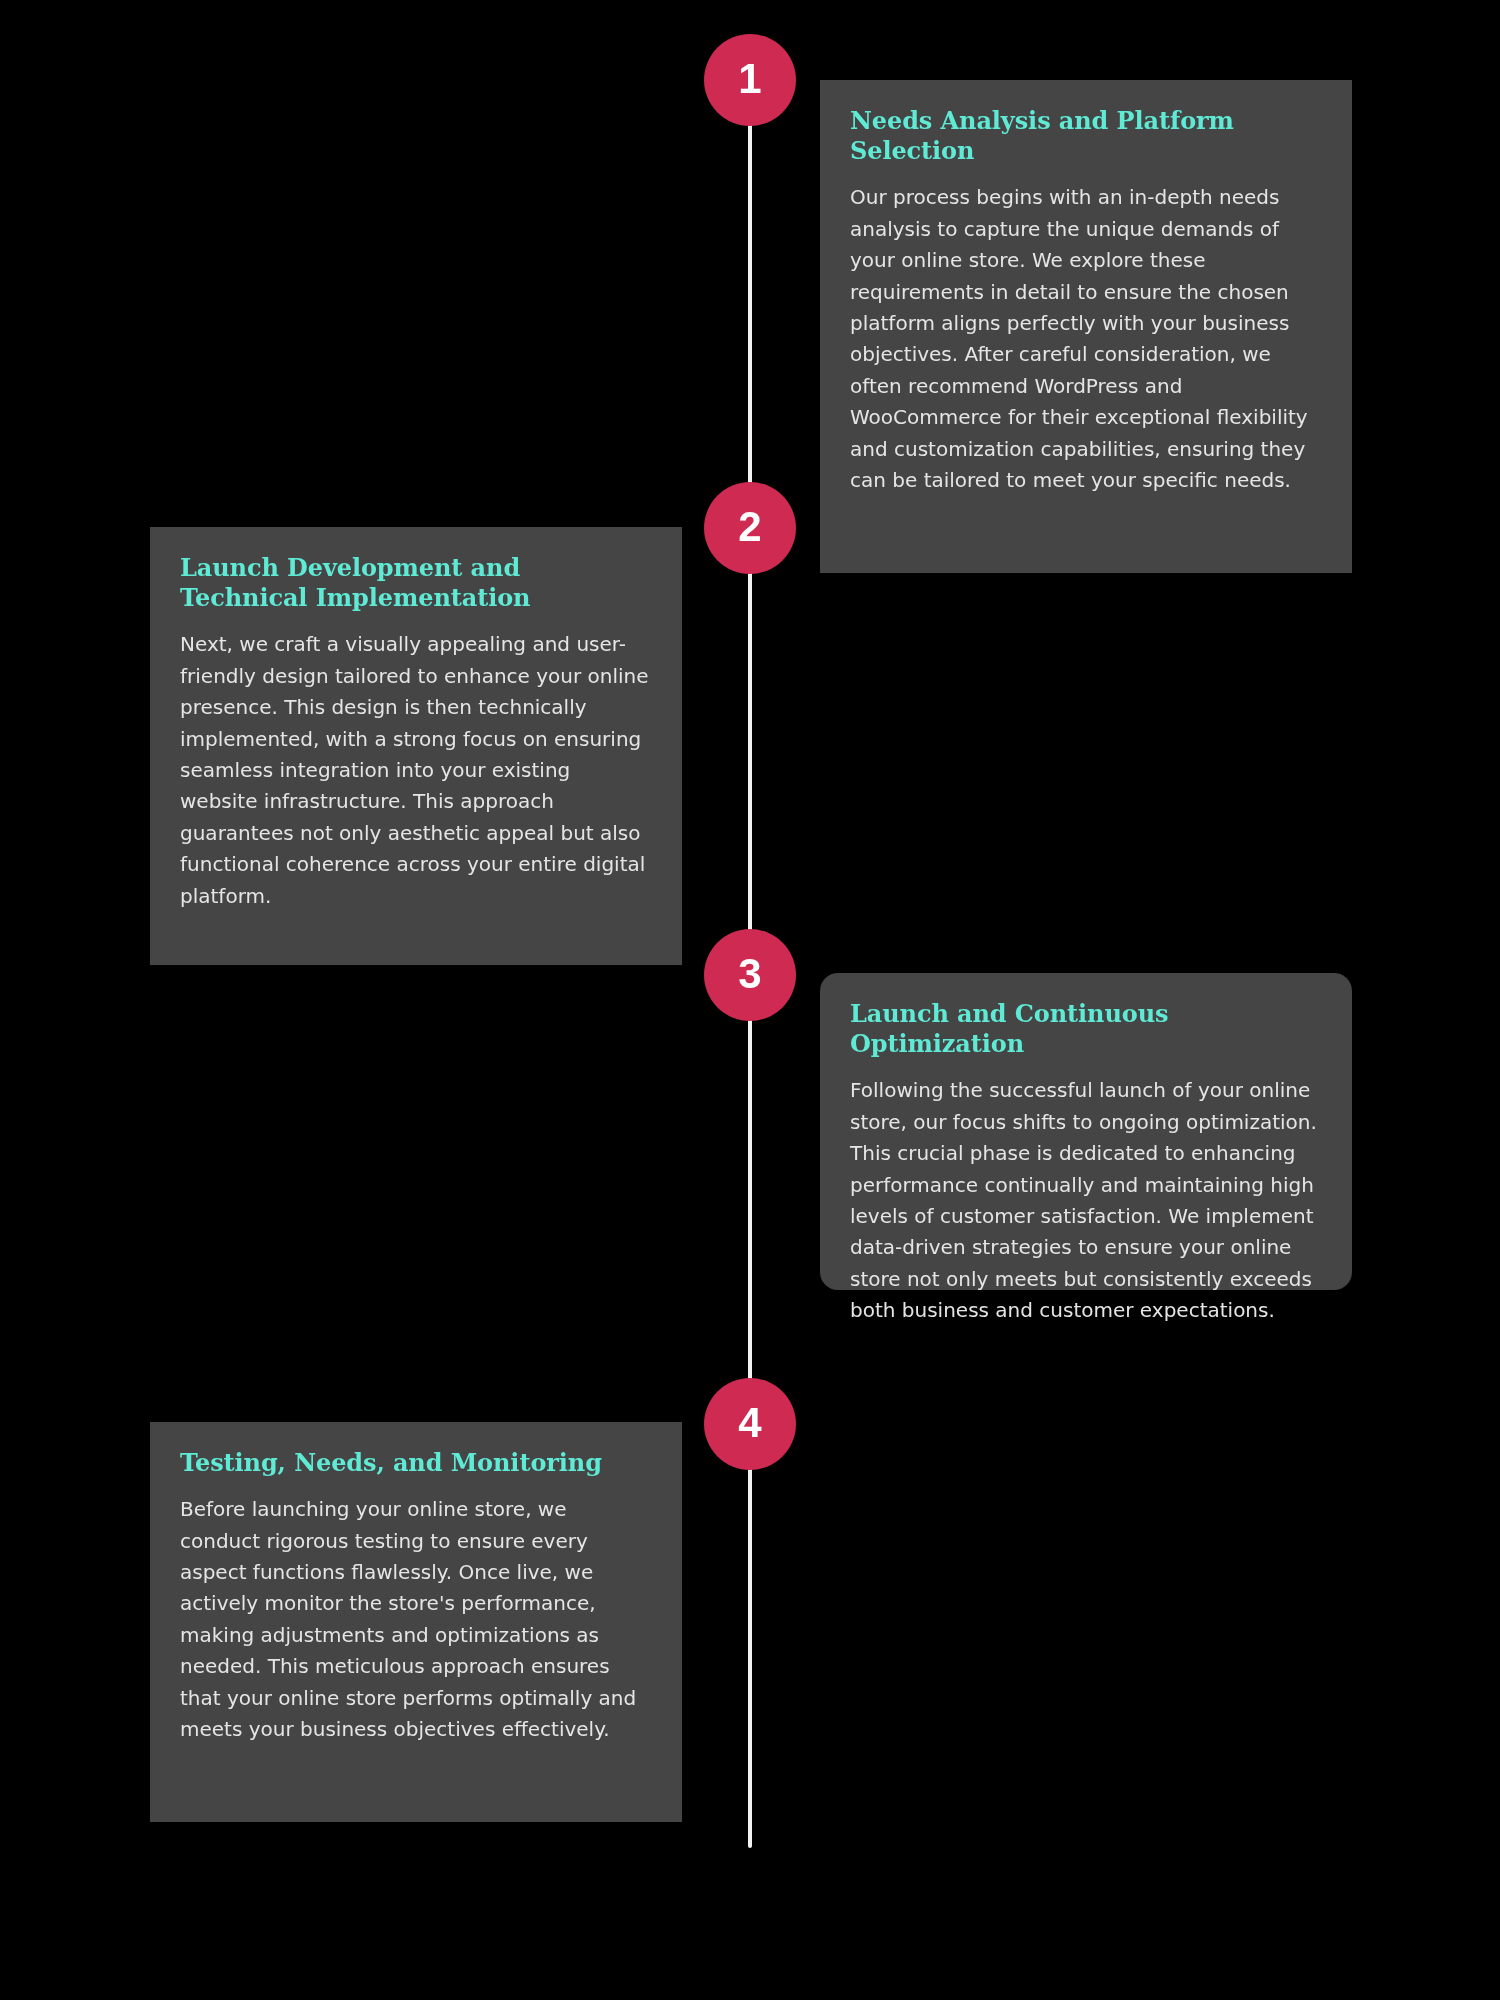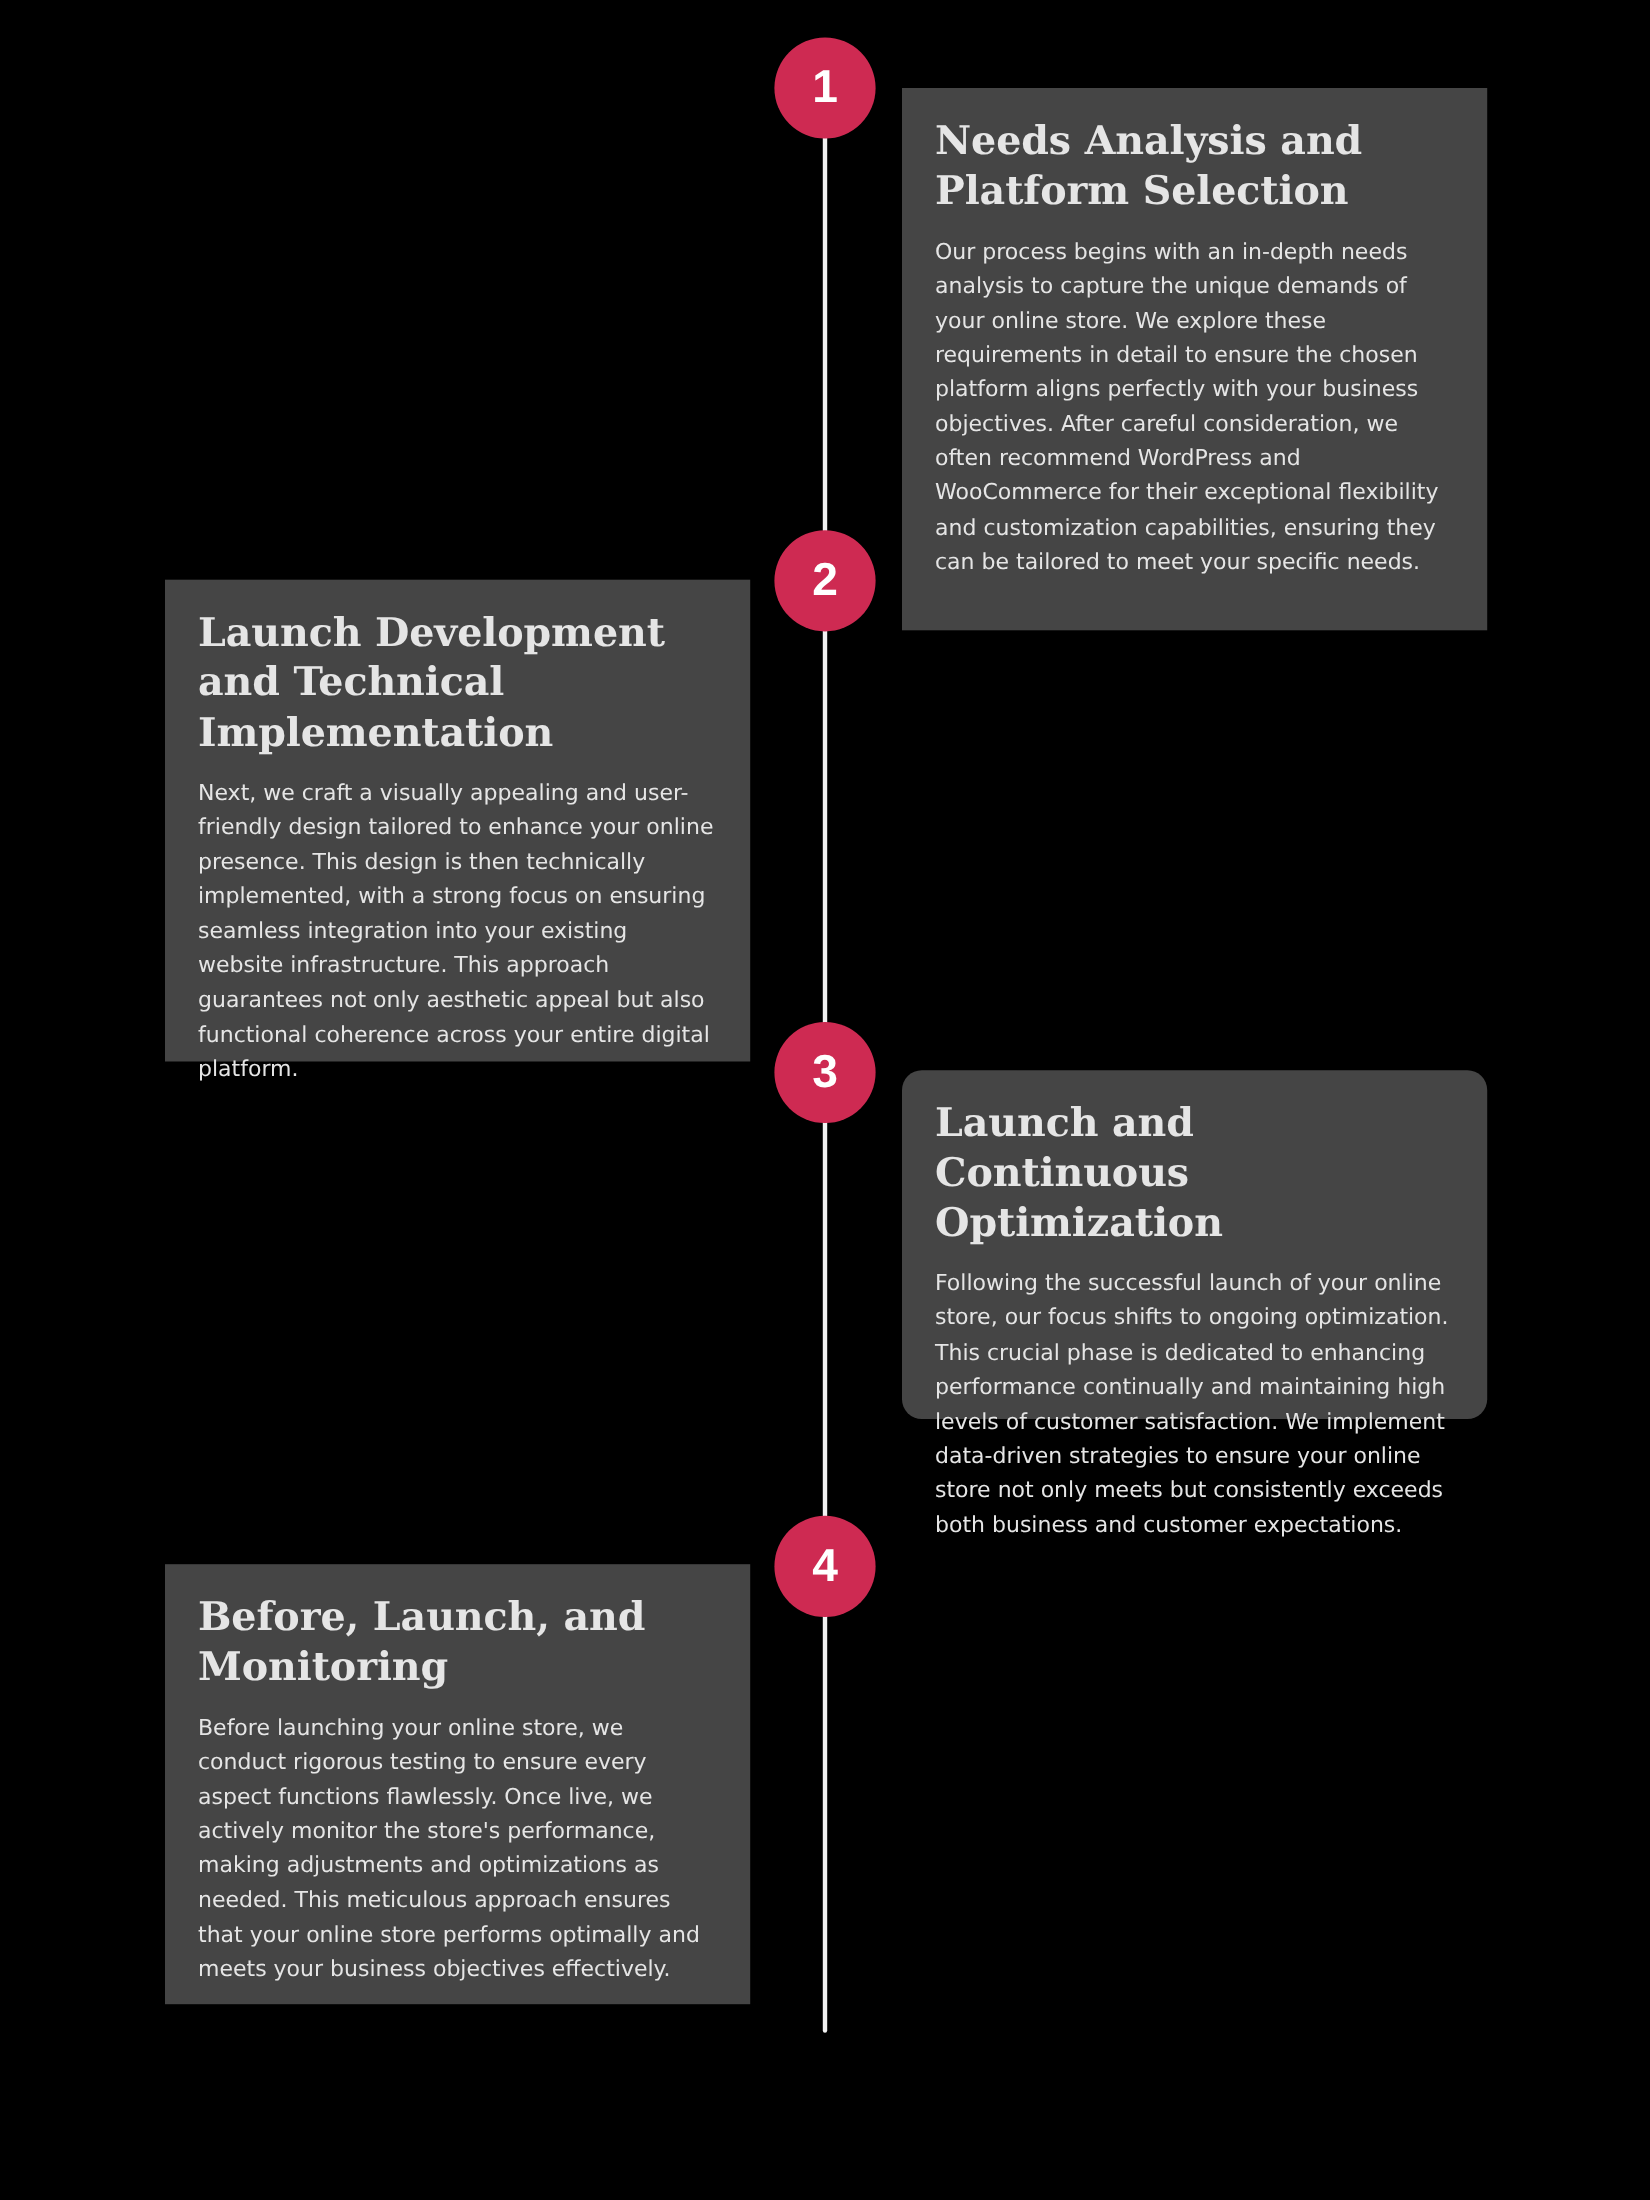--- a/index.html
+++ b/index.html
@@ -80,23 +80,23 @@
   }
 
   #card-1 { top: 80px;   height: 493px; }
   #card-2 { top: 527px;  height: 438px; }
   #card-3 { top: 973px;  height: 317px; border-radius: 18px; }
   #card-4 { top: 1422px; height: 400px; }
 
   .card-title {
     font-family: "DejaVu Serif", "Liberation Serif", serif;
     font-weight: 700;
-    font-size: 36px;
+    font-size: 24px;
     line-height: 1.26;
-    color: #e5e5e5;
+    color: #5eead4;
     margin-bottom: 16px;
     letter-spacing: -0.1px;
   }
 
   .card-body {
     font-family: "DejaVu Sans", sans-serif;
     font-size: 20px;
     line-height: 1.57;
     color: #e5e5e5;
     font-weight: 400;
@@ -130,17 +130,17 @@
   </div>
   <div class="step-card side-right" id="card-3">
     <div class="card-title">Launch and Continuous Optimization</div>
     <div class="card-body">Following the successful launch of your online store, our focus shifts to ongoing optimization. This crucial phase is dedicated to enhancing performance continually and maintaining high levels of customer satisfaction. We implement data-driven strategies to ensure your online store not only meets but consistently exceeds both business and customer expectations.</div>
   </div>
 
   <div class="step-marker" id="marker-4">
     <span class="marker-num">4</span>
   </div>
   <div class="step-card side-left" id="card-4">
-    <div class="card-title">Before, Launch, and Monitoring</div>
+    <div class="card-title">Testing, Needs, and Monitoring</div>
     <div class="card-body">Before launching your online store, we conduct rigorous testing to ensure every aspect functions flawlessly. Once live, we actively monitor the store's performance, making adjustments and optimizations as needed. This meticulous approach ensures that your online store performs optimally and meets your business objectives effectively.</div>
   </div>
 
 </div>
 
 </body></html>

